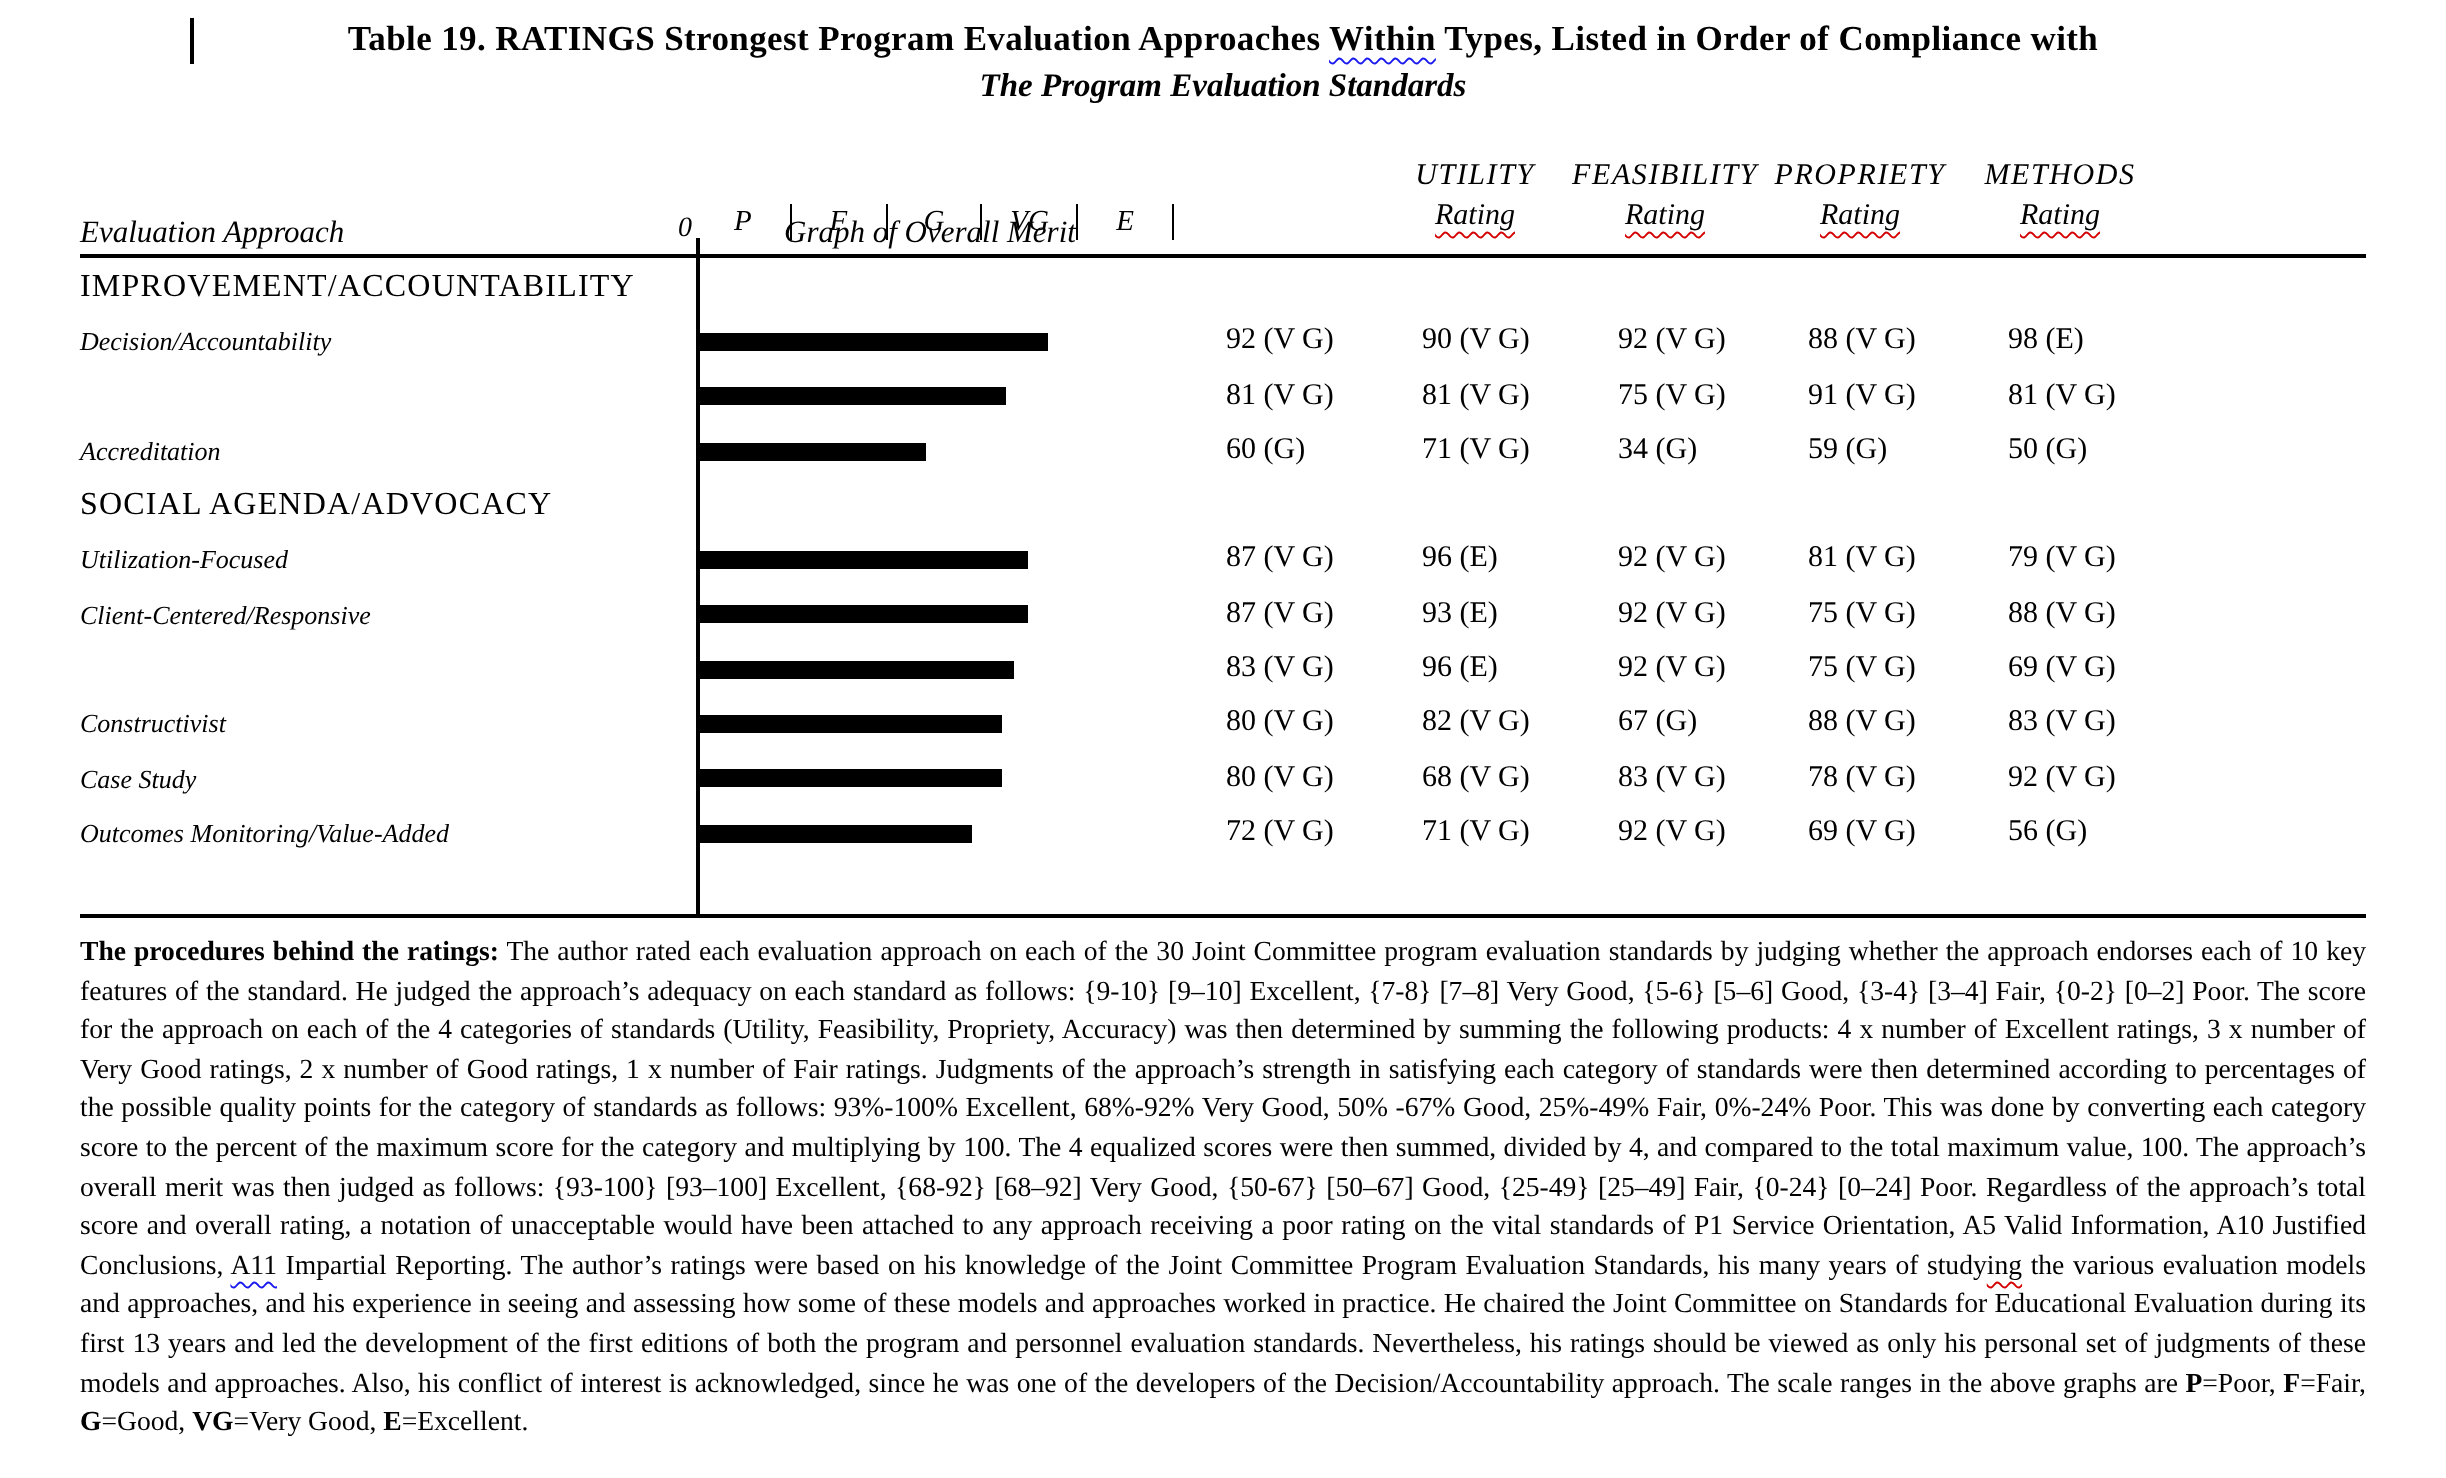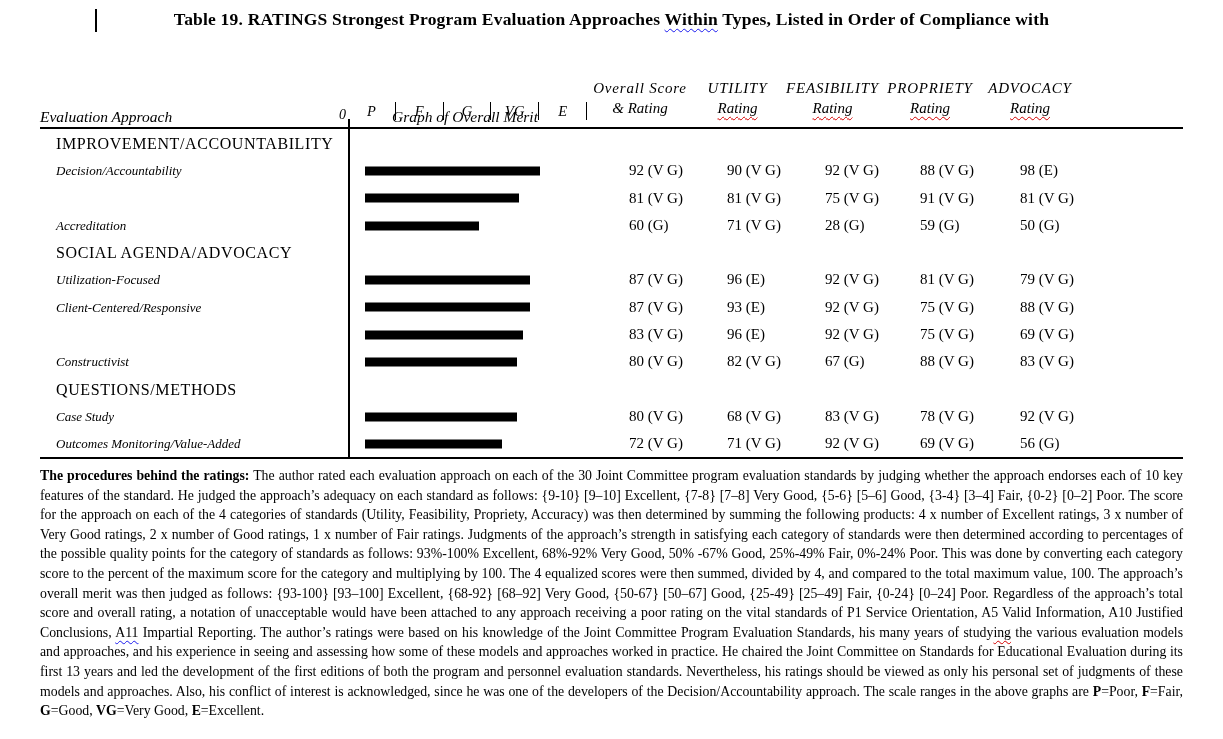--- a/index.html
+++ b/index.html
@@ -31,62 +31,59 @@
     width:46.8px; height:18px; line-height:18px; text-align:center;
     font-style:italic; font-size:14.5px; border-right:1px solid #000;
   }
   .zero-label { position:absolute; left:339px; top:107px; font-style:italic; font-size:14px; }
 
   .rule-top { position:absolute; left:40px; top:127px; width:1143px; height:1.5px; background:#000; }
   .rule-bottom { position:absolute; left:40px; top:457px; width:1143px; height:2px; background:#000; }
   .v-axis { position:absolute; left:348px; top:119px; width:1.5px; height:340px; background:#000; z-index:3; }
 
   .rows { position:absolute; left:40px; top:130px; width:1143px; }
-  .row { position:relative; height:27.3px; line-height:27.3px;margin-left:16px; }
+  .row { position:relative; height:27.3px; line-height:27.3px; }
   .approach-name { position:absolute; left:0; font-style:italic; font-size:13px; white-space:nowrap; }
   .section-label { position:absolute; left:0; font-size:16px; letter-spacing:0.6px; white-space:nowrap; }
   .merit-bar { position:absolute; left:309px; top:50%; transform:translateY(-50%); height:9px; background:#000; }
   .cell { position:absolute; font-size:15px; white-space:nowrap; }
 
   .footnote {
     position:absolute; left:40px; top:466px; width:1143px;
     font-size:13.8px; line-height:19.6px; text-align:justify;
   }
   .fn-bold { font-weight:bold; }
 </style>
 </head>
 <body>
 
 <div class="page">
 
   <div class="caret"></div>
 
   <div class="title1"><span>Table 19. RATINGS Strongest Program Evaluation Approaches </span><span class="wavy-blue">Within</span><span> Types, Listed in Order of Compliance with</span></div>
+  <div class="title2"><span>The Program Evaluation Standards</span></div>
 
   <span class="hcell h-approach">Evaluation Approach</span>
   <span class="hcell h-graph">Graph of Overall Merit</span>
 
-  <div class="h2col" style="left:590px;width:100px;">
-    <span class="l1">Overall Score</span>
-    <span class="l2">&amp; Rating</span>
-  </div>
   <div class="h2col" style="left:690px;width:95px;">
     <span class="l1">UTILITY</span>
     <span class="l2 wavy-red">Rating</span>
   </div>
   <div class="h2col" style="left:775px;width:115px;">
     <span class="l1">FEASIBILITY</span>
     <span class="l2 wavy-red">Rating</span>
   </div>
   <div class="h2col" style="left:875px;width:110px;">
     <span class="l1">PROPRIETY</span>
     <span class="l2 wavy-red">Rating</span>
   </div>
   <div class="h2col" style="left:975px;width:110px;">
-    <span class="l1">ADVOCACY</span>
+    <span class="l1">METHODS</span>
     <span class="l2 wavy-red">Rating</span>
   </div>
 
   <span class="zero-label">0</span>
   <div class="scale-row" id="scale-cells">
       <div class="scale-cell">P</div>
       <div class="scale-cell">F</div>
       <div class="scale-cell">G</div>
       <div class="scale-cell">VG</div>
       <div class="scale-cell">E</div>
@@ -114,21 +111,21 @@
         <span class="cell" style="left: 671px;">81 (V G)</span>
         <span class="cell" style="left: 769px;">75 (V G)</span>
         <span class="cell" style="left: 864px;">91 (V G)</span>
         <span class="cell" style="left: 964px;">81 (V G)</span>
       </div>
       <div class="row">
         <span class="approach-name">Accreditation</span>
         <div class="merit-bar" style="width: 114px;"></div>
         <span class="cell" style="left: 573px;">60 (G)</span>
         <span class="cell" style="left: 671px;">71 (V G)</span>
-        <span class="cell" style="left: 769px;">28 (G)</span>
+        <span class="cell" style="left: 769px;">34 (G)</span>
         <span class="cell" style="left: 864px;">59 (G)</span>
         <span class="cell" style="left: 964px;">50 (G)</span>
       </div>
       <div class="row">
         <span class="section-label">SOCIAL AGENDA/ADVOCACY</span>
       </div>
       <div class="row">
         <span class="approach-name">Utilization-Focused</span>
         <div class="merit-bar" style="width: 165.3px;"></div>
         <span class="cell" style="left: 573px;">87 (V G)</span>
@@ -157,23 +154,20 @@
       <div class="row">
         <span class="approach-name">Constructivist</span>
         <div class="merit-bar" style="width: 152px;"></div>
         <span class="cell" style="left: 573px;">80 (V G)</span>
         <span class="cell" style="left: 671px;">82 (V G)</span>
         <span class="cell" style="left: 769px;">67 (G)</span>
         <span class="cell" style="left: 864px;">88 (V G)</span>
         <span class="cell" style="left: 964px;">83 (V G)</span>
       </div>
       <div class="row">
-        <span class="section-label">QUESTIONS/METHODS</span>
-      </div>
-      <div class="row">
         <span class="approach-name">Case Study</span>
         <div class="merit-bar" style="width: 152px;"></div>
         <span class="cell" style="left: 573px;">80 (V G)</span>
         <span class="cell" style="left: 671px;">68 (V G)</span>
         <span class="cell" style="left: 769px;">83 (V G)</span>
         <span class="cell" style="left: 864px;">78 (V G)</span>
         <span class="cell" style="left: 964px;">92 (V G)</span>
       </div>
       <div class="row">
         <span class="approach-name">Outcomes Monitoring/Value-Added</span>

